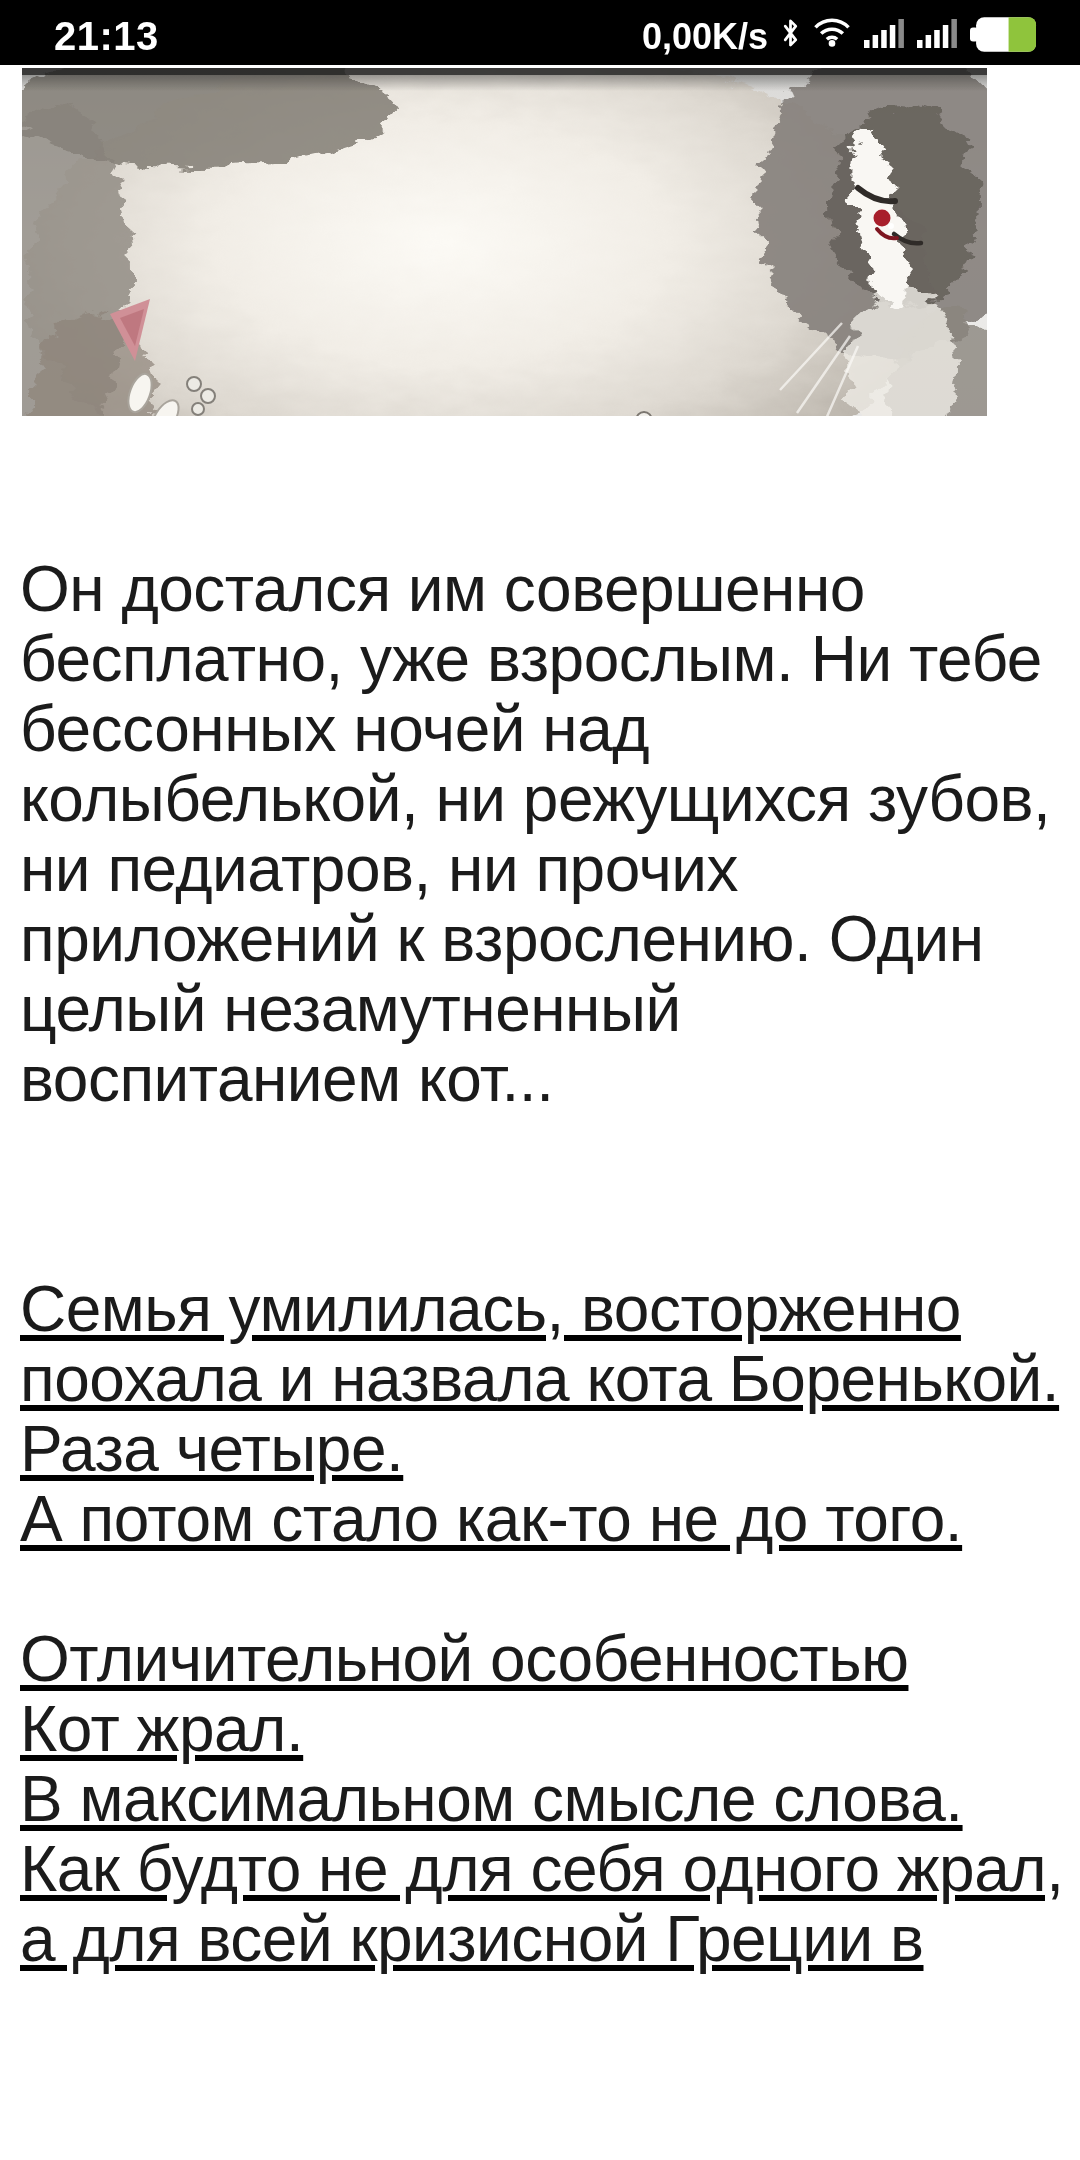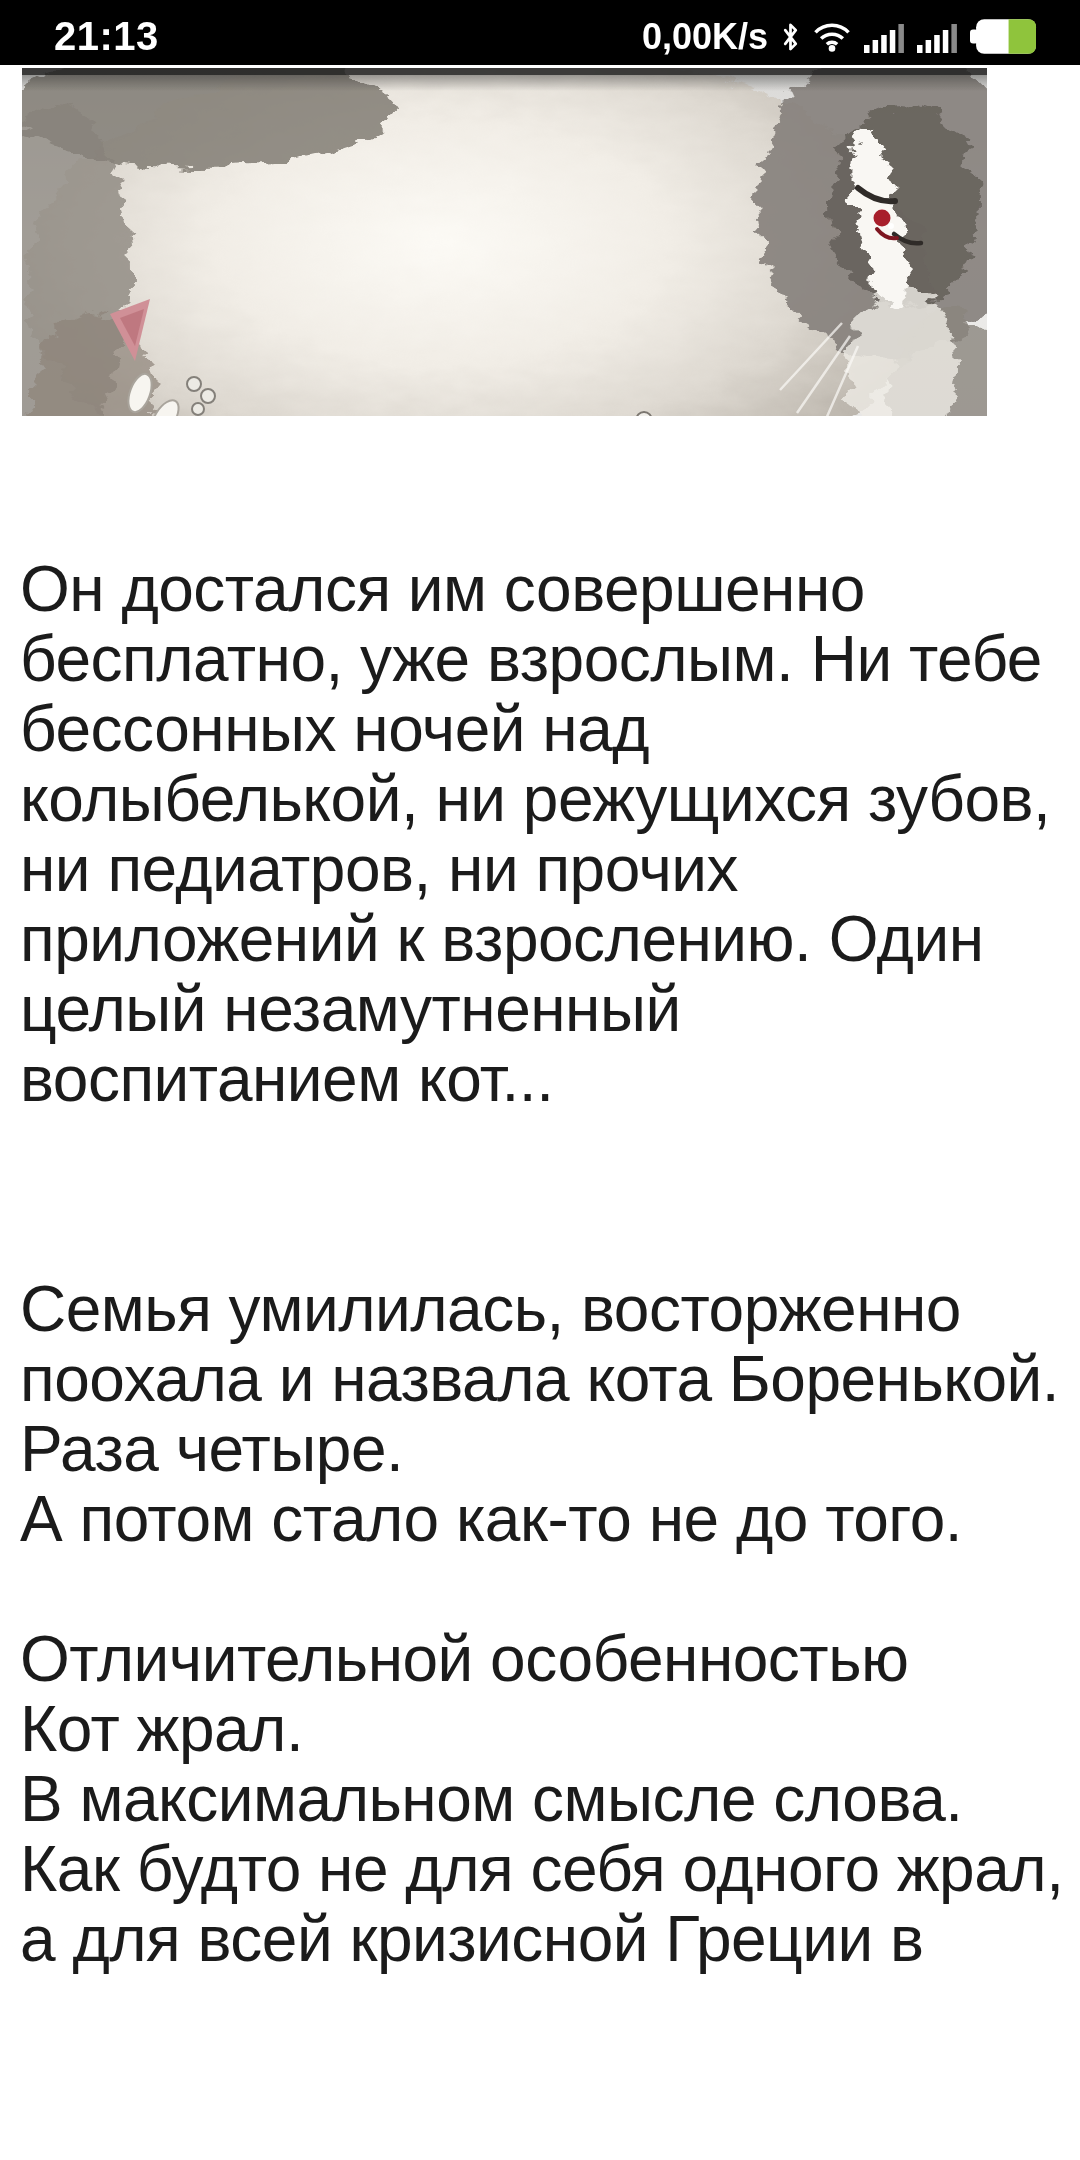--- a/index.html
+++ b/index.html
@@ -4,32 +4,32 @@
 <style>
   html,body{margin:0;padding:0;background:#ffffff;width:1080px;height:2160px;overflow:hidden;
     font-family:"Liberation Sans","DejaVu Sans",sans-serif;}
   .screen{position:relative;width:1080px;height:2160px;background:#ffffff;}
 
   
   .status-bar{position:absolute;top:0;left:0;width:1080px;height:65px;background:#000000;
     display:flex;align-items:center;justify-content:space-between;box-sizing:border-box;
     padding:8px 43px 0 54px;}
   .sb-time{color:#ffffff;font-size:40px;font-weight:bold;letter-spacing:0.5px;line-height:65px;}
-  .sb-right{display:flex;align-items:center;gap:13px;}
+  .sb-right{display:flex;gap:13px;}
   .sb-speed{color:#ffffff;font-size:36px;font-weight:bold;letter-spacing:0px;}
   .sb-icon{display:block;}
 
   
   .hero{position:absolute;top:68px;left:22px;width:965px;height:348px;overflow:hidden;}
   .hero svg{display:block;}
 
   
   .article{position:absolute;top:554px;left:20px;width:1044px;}
   .para{margin:0;}
-  .para + .para{margin-top:160px;}
+  .para + .para{margin-top:160px;text-decoration:underline;}
   .para.gap-small{margin-top:70px;}
   .line{font-size:64px;line-height:70px;color:#1b1b1b;letter-spacing:-0.5px;white-space:nowrap;}
 </style>
 </head>
 <body>
 
 <div class="screen">
 
   <div class="status-bar">
     <div class="sb-time">21:13</div>

